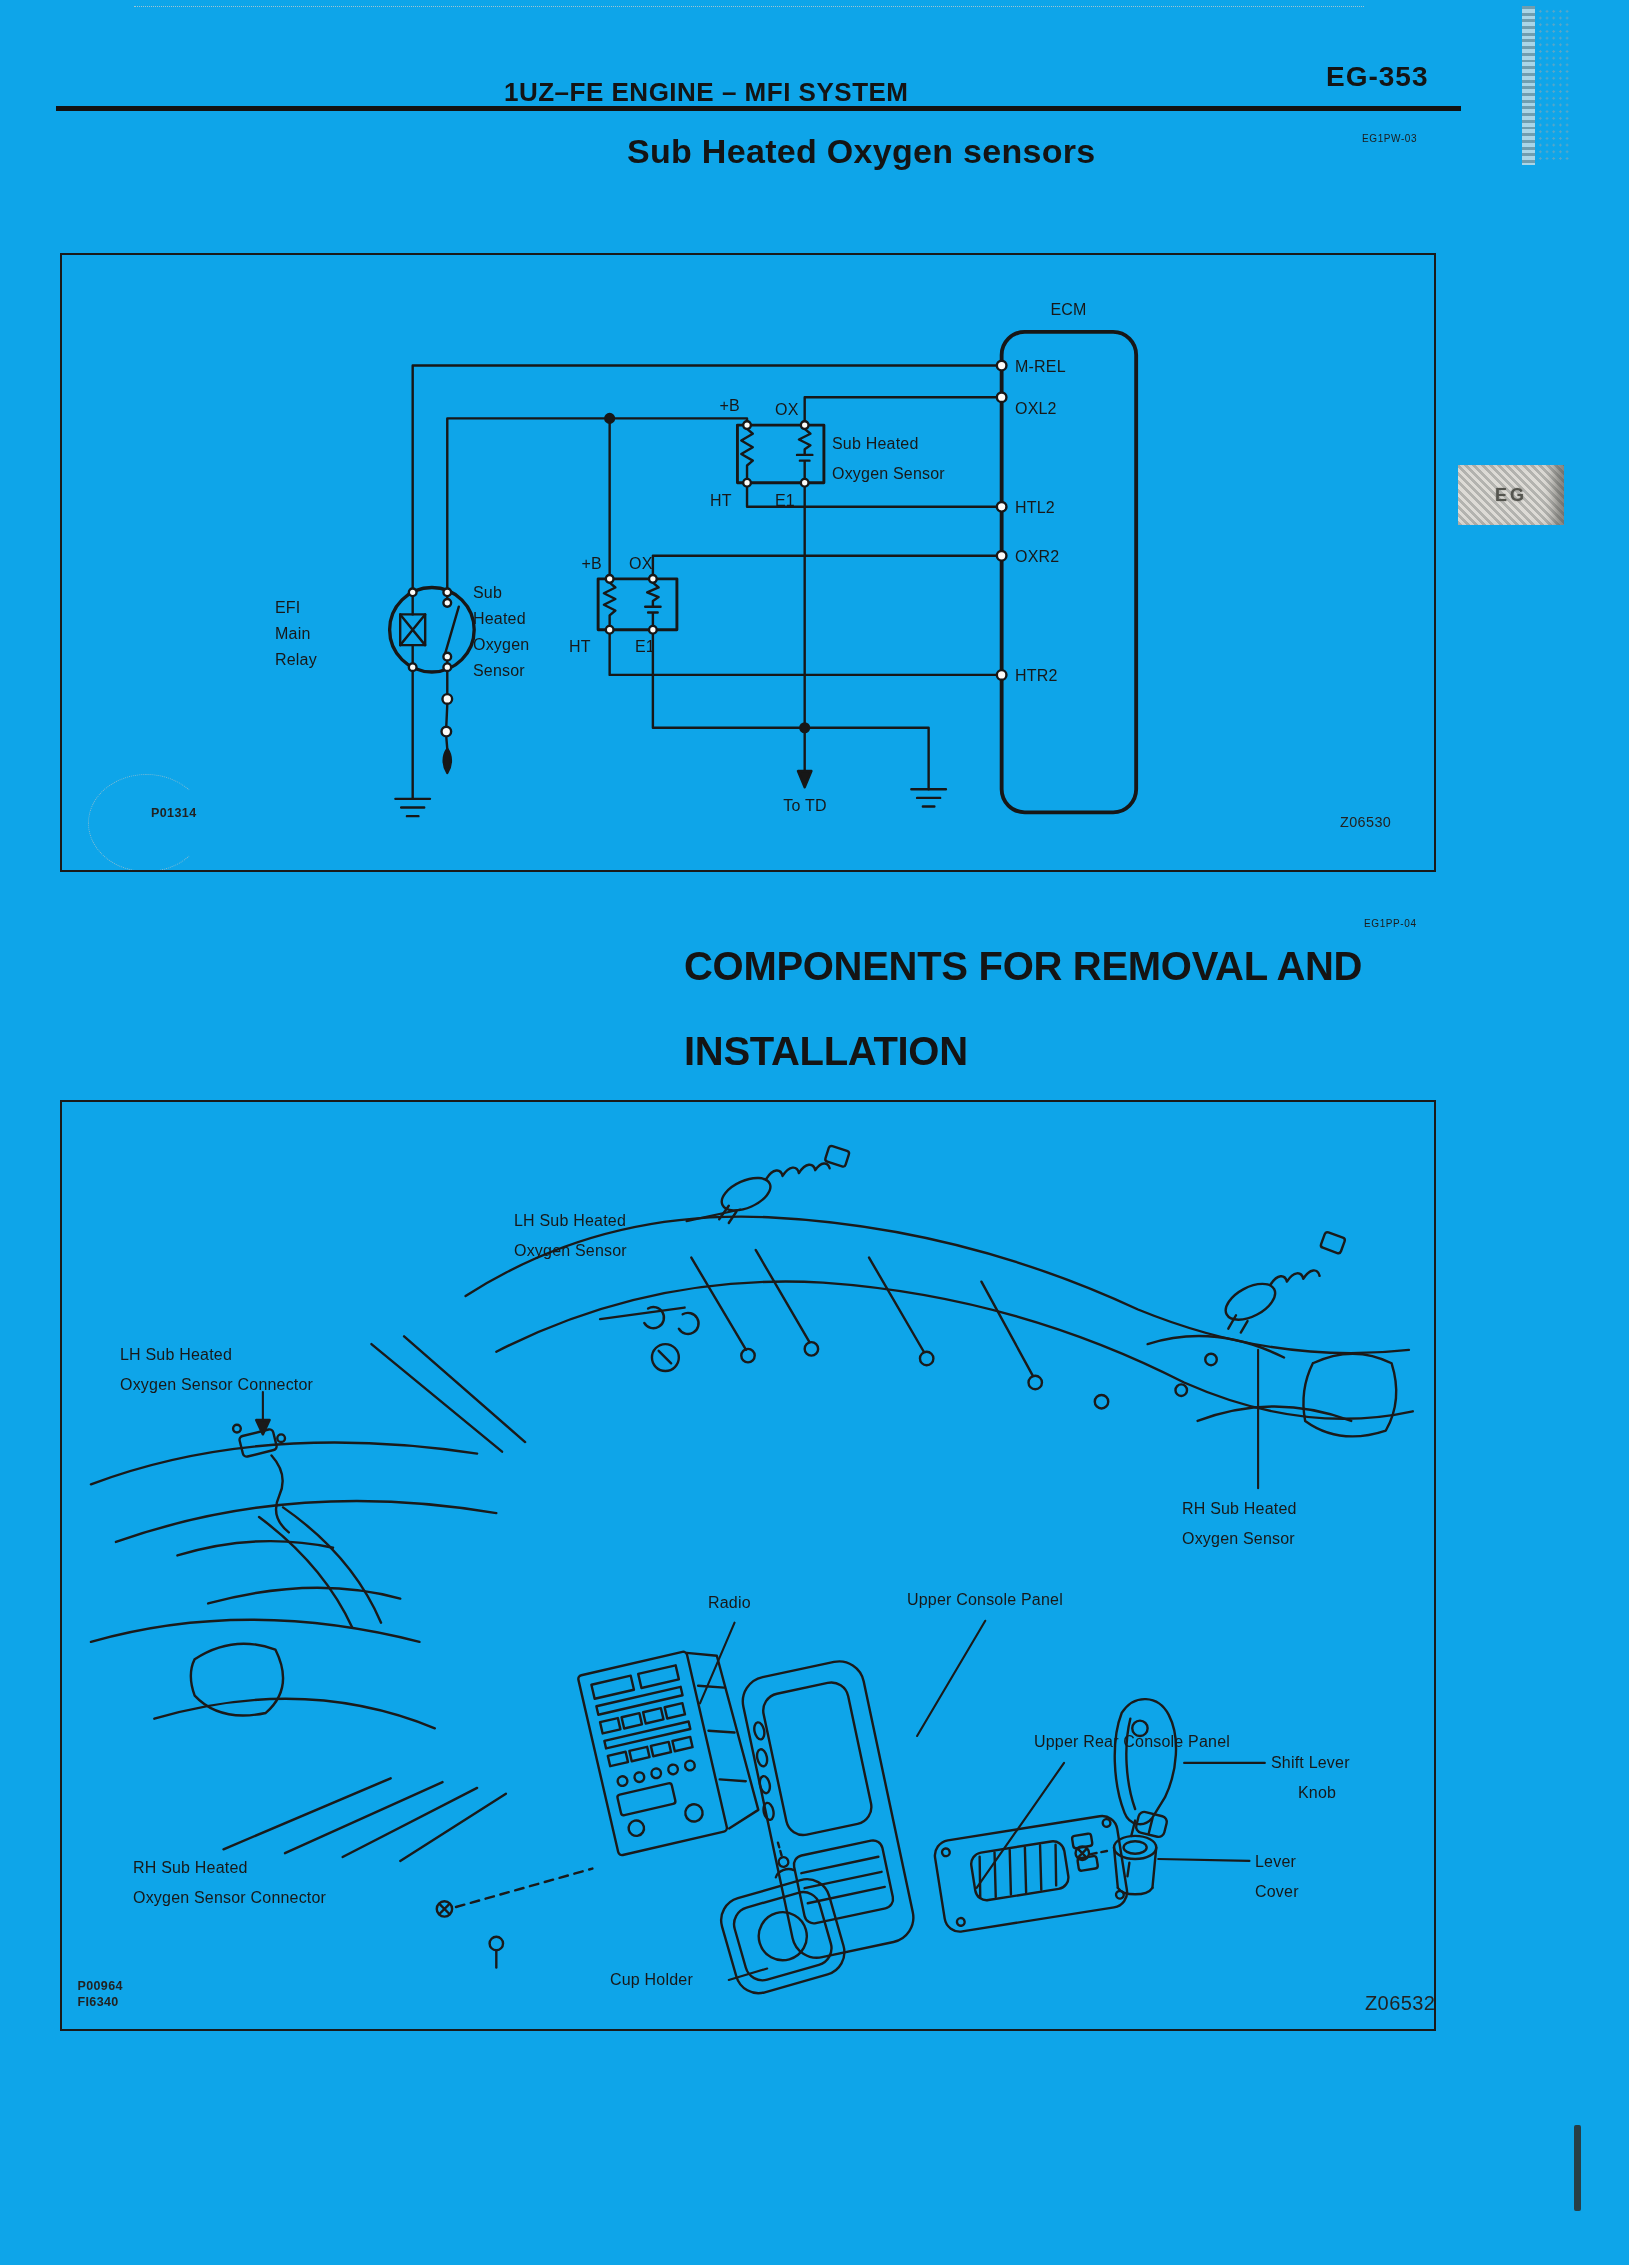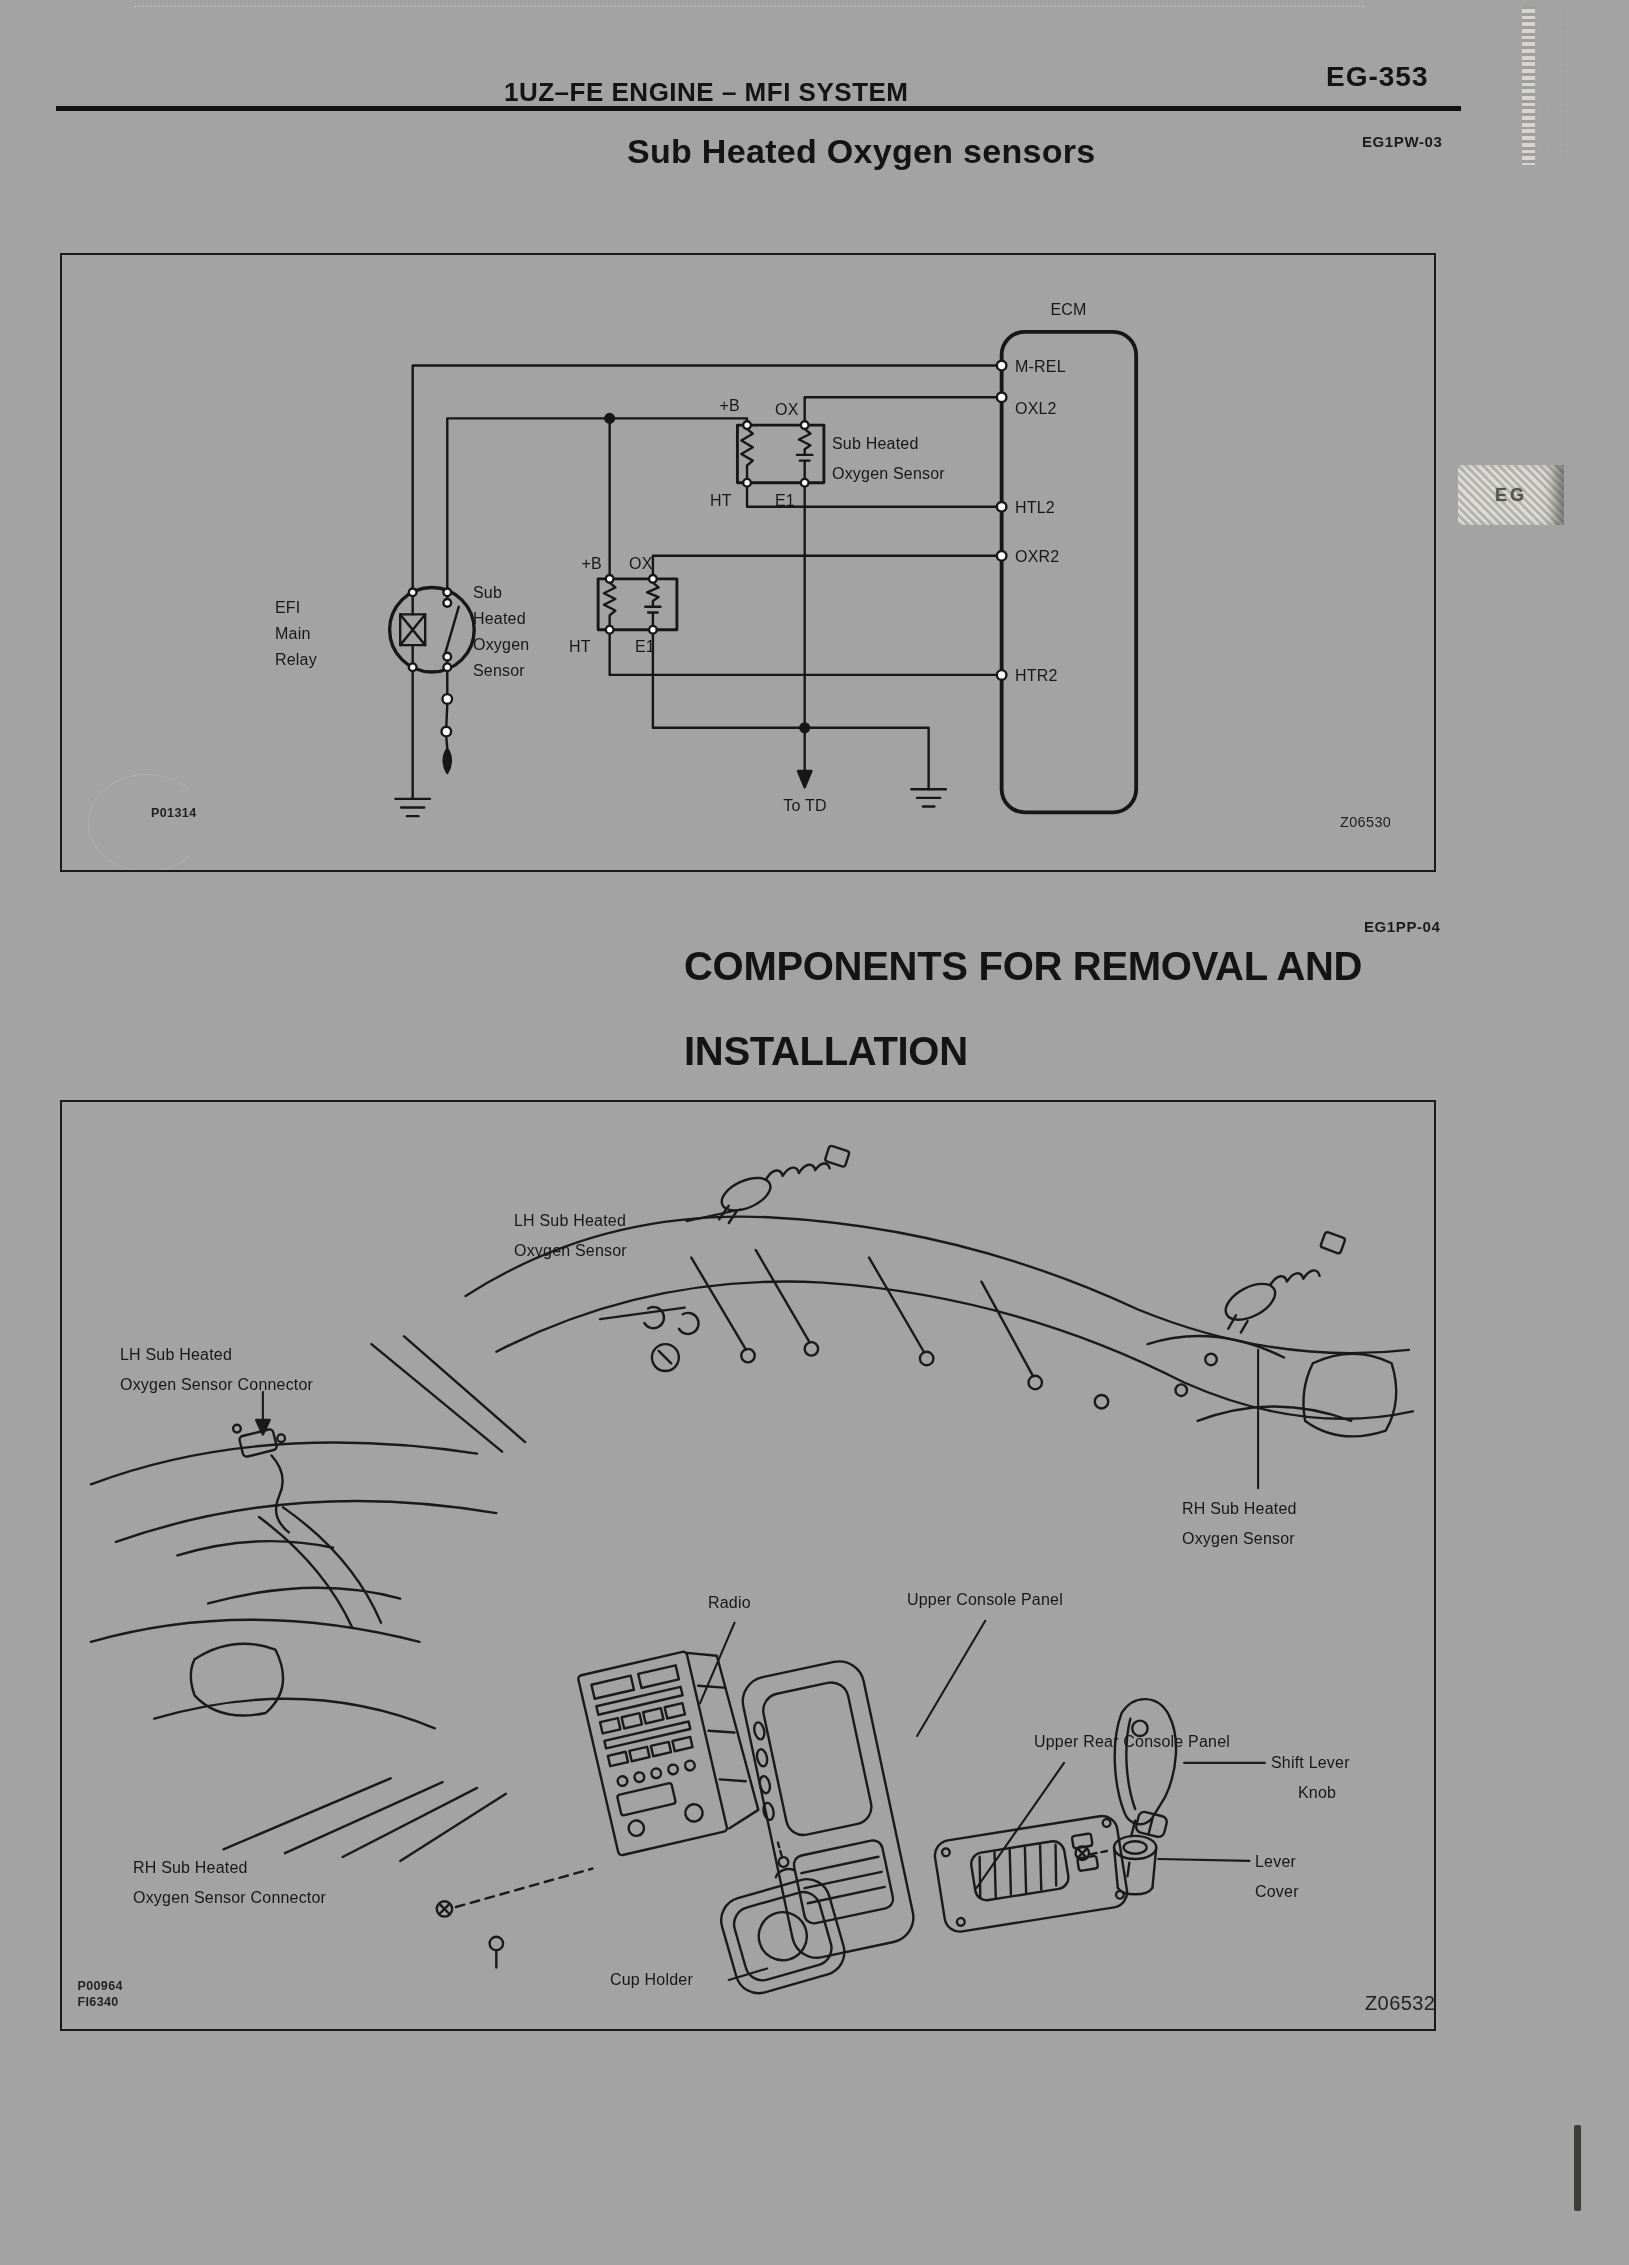--- a/index.html
+++ b/index.html
@@ -1,21 +1,21 @@
 <!DOCTYPE html>
 <html><head>
 <meta charset="utf-8">
 <style>
   html,body{margin:0;padding:0;background:#e8e8e6;}
-  .page{position:relative;width:1629px;height:2265px;background:#a3a3a3;
+  .page{position:relative;width:1629px;height:2265px;background:#0ea5e9;
         font-family:"Liberation Sans",sans-serif;color:#141414;overflow:hidden;}
   .hdr-title{position:absolute;left:504px;top:77px;font-size:26px;font-weight:bold;letter-spacing:0.5px;white-space:nowrap;}
   .hdr-page{position:absolute;left:1326px;top:61px;font-size:28px;font-weight:bold;letter-spacing:1px;}
   .hdr-rule{position:absolute;left:56px;top:106px;width:1405px;height:4.8px;background:#121212;}
-  .tiny-code{position:absolute;font-size:15px;font-weight:bold;letter-spacing:0.6px;color:#1c1c1c;white-space:nowrap;}
+  .tiny-code{position:absolute;font-size:10px;font-weight:normal;letter-spacing:0.6px;color:#1c1c1c;white-space:nowrap;}
   .sec1-title{position:absolute;left:627px;top:132px;font-size:34px;font-weight:bold;letter-spacing:0.3px;white-space:nowrap;}
   .sec2-title{position:absolute;left:640px;top:924px;font-size:40px;font-weight:bold;line-height:85px;letter-spacing:-0.3px;white-space:nowrap;margin-left:44px;}
   .fig{position:absolute;border:2.9px solid #1a1a1a;}
   .fig svg{position:absolute;left:0;top:0;}
   .lbl{position:absolute;font-size:16px;font-weight:normal;color:#181818;line-height:30px;letter-spacing:0.2px;white-space:nowrap;}
   .lbl .ind{display:inline-block;margin-left:27px;}
   .code-sm{position:absolute;font-size:12.5px;font-weight:bold;line-height:16.3px;letter-spacing:0.4px;color:#222;white-space:nowrap;}
   .eg-tab{position:absolute;left:1458px;top:465px;width:106px;height:60px;
           background:repeating-linear-gradient(45deg,#b3b3af 0 2.9px,#dddbd6 2.9px 5.8px);
           box-shadow:inset -15.4px 0 11.5px -5.8px rgba(70,70,66,.6);

